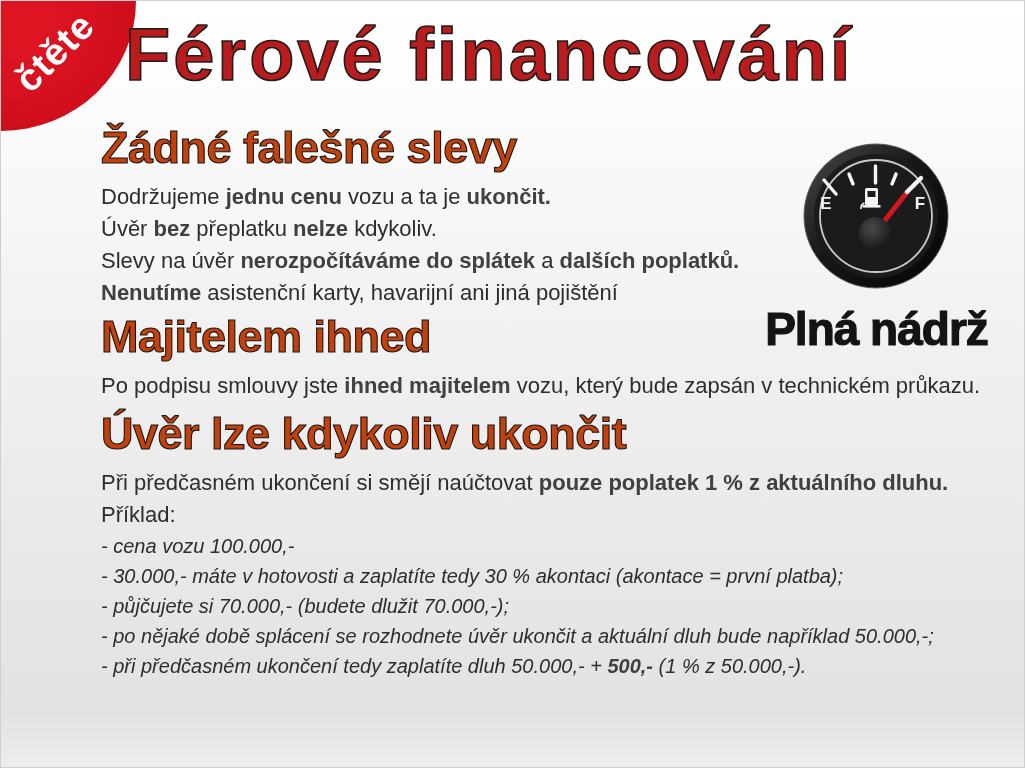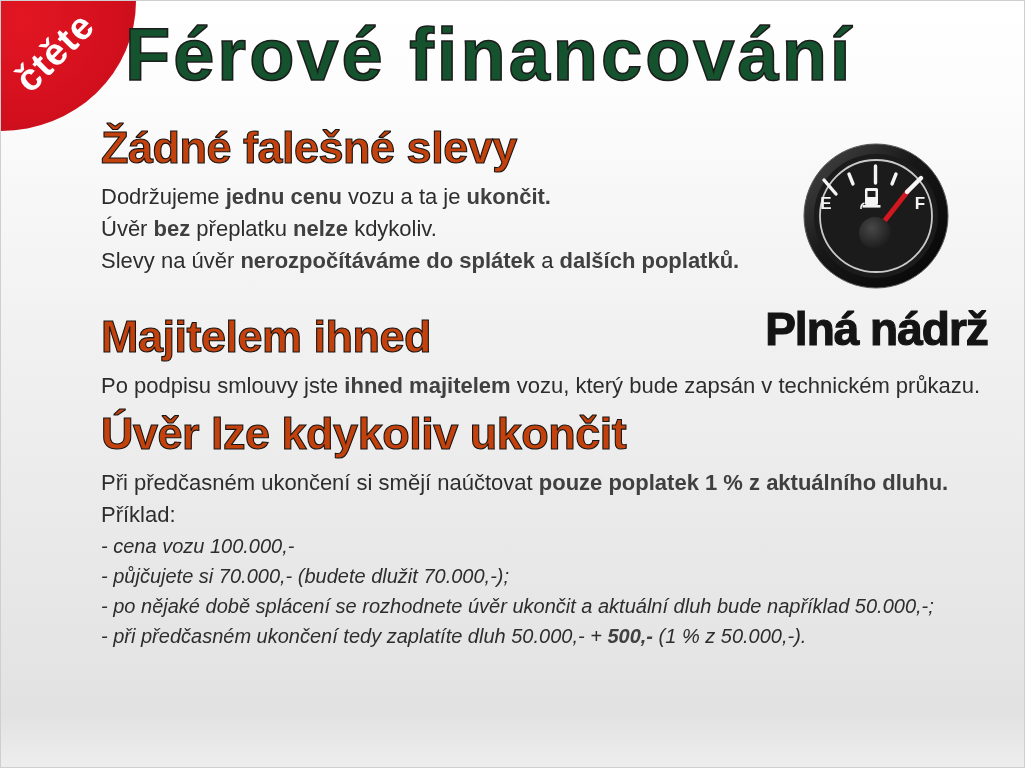--- a/index.html
+++ b/index.html
@@ -19,21 +19,21 @@
     display:flex;align-items:center;justify-content:center;
     padding-right:28px;padding-bottom:28px;box-sizing:border-box;
   }
   #badge span{
     display:block;transform:rotate(-45deg);
     color:#ffffff;font-size:38px;font-weight:bold;letter-spacing:1px;
   }
   
   #title{
     left:124px;top:14px;font-size:74px;line-height:80px;font-weight:bold;
-    letter-spacing:3px;color:#14532d;-webkit-text-stroke:1.6px #1c1c1c;
+    letter-spacing:3px;color:#b91c1c;-webkit-text-stroke:1.6px #1c1c1c;
     white-space:nowrap;
   }
   h2{
     margin:0 0 16px 0;font-size:45px;line-height:45px;font-weight:bold;
     letter-spacing:-0.5px;color:#c2410c;-webkit-text-stroke:1.1px #141414;
     white-space:nowrap;
   }
   .section{position:absolute;left:100px;}
   #section1{top:124px;}
   #section2{top:313px;}
@@ -57,32 +57,34 @@
   <span>čtěte</span>
 </div>
 
 <div id="title" class="abs">Férové financování</div>
 
 <div id="section1" class="section">
   <h2>Žádné falešné slevy</h2>
   <p class="line"><span>Dodržujeme </span><span class="red">jednu cenu</span><span> vozu a ta je </span><span class="red">ukončit.</span></p>
   <p class="line"><span>Úvěr </span><span class="red">bez</span><span> přeplatku </span><span class="red">nelze</span><span> kdykoliv.</span></p>
   <p class="line"><span>Slevy na úvěr </span><span class="red">nerozpočítáváme do splátek</span><span> a </span><span class="red">dalších poplatků.</span></p>
+  <p class="line"><span class="red">Nenutíme</span><span> asistenční karty, havarijní ani jiná pojištění</span></p>
 </div>
 
 <div id="section2" class="section">
   <h2>Majitelem ihned</h2>
   <p class="line"><span>Po podpisu smlouvy jste </span><span class="red">ihned majitelem</span><span> vozu, který bude zapsán v technickém průkazu.</span></p>
 </div>
 
 <div id="section3" class="section">
   <h2>Úvěr lze kdykoliv ukončit</h2>
   <p class="line"><span>Při předčasném ukončení si smějí naúčtovat </span><span class="red">pouze poplatek 1 % z aktuálního dluhu.</span></p>
   <p class="line">Příklad:</p>
   <p class="exline"><span>- cena vozu 100.000,-</span></p>
+  <p class="exline"><span>- 30.000,- máte v hotovosti a zaplatíte tedy 30 % akontaci (akontace = první platba);</span></p>
   <p class="exline"><span>- půjčujete si 70.000,- (budete dlužit 70.000,-);</span></p>
   <p class="exline"><span>- po nějaké době splácení se rozhodnete úvěr ukončit a aktuální dluh bude například 50.000,-;</span></p>
   <p class="exline"><span>- při předčasném ukončení tedy zaplatíte dluh 50.000,- + </span><span class="red">500,-</span><span> (1 % z 50.000,-).</span></p>
 </div>
 
 <svg id="gauge" class="abs" width="150" height="150" viewBox="0 0 150 150">
   <defs>
     <linearGradient id="bezelGrad" x1="0" y1="0" x2="1" y2="1">
       <stop offset="0" stop-color="#4a4a4a"></stop>
       <stop offset="0.45" stop-color="#171717"></stop>

